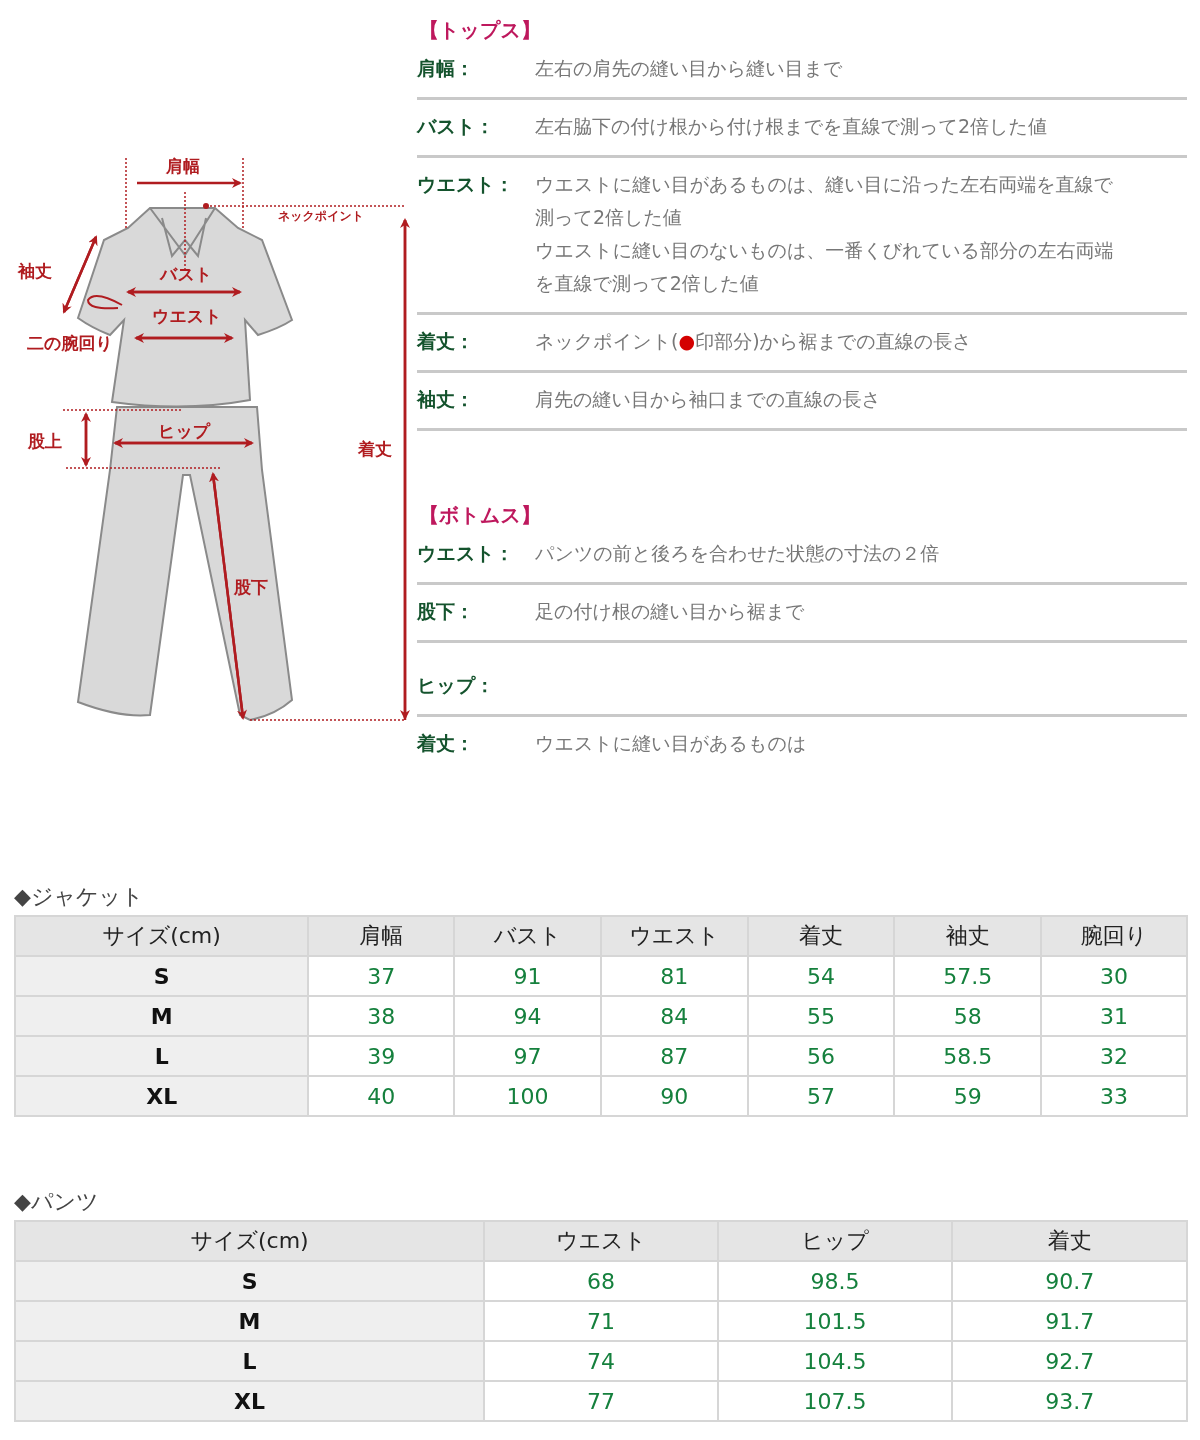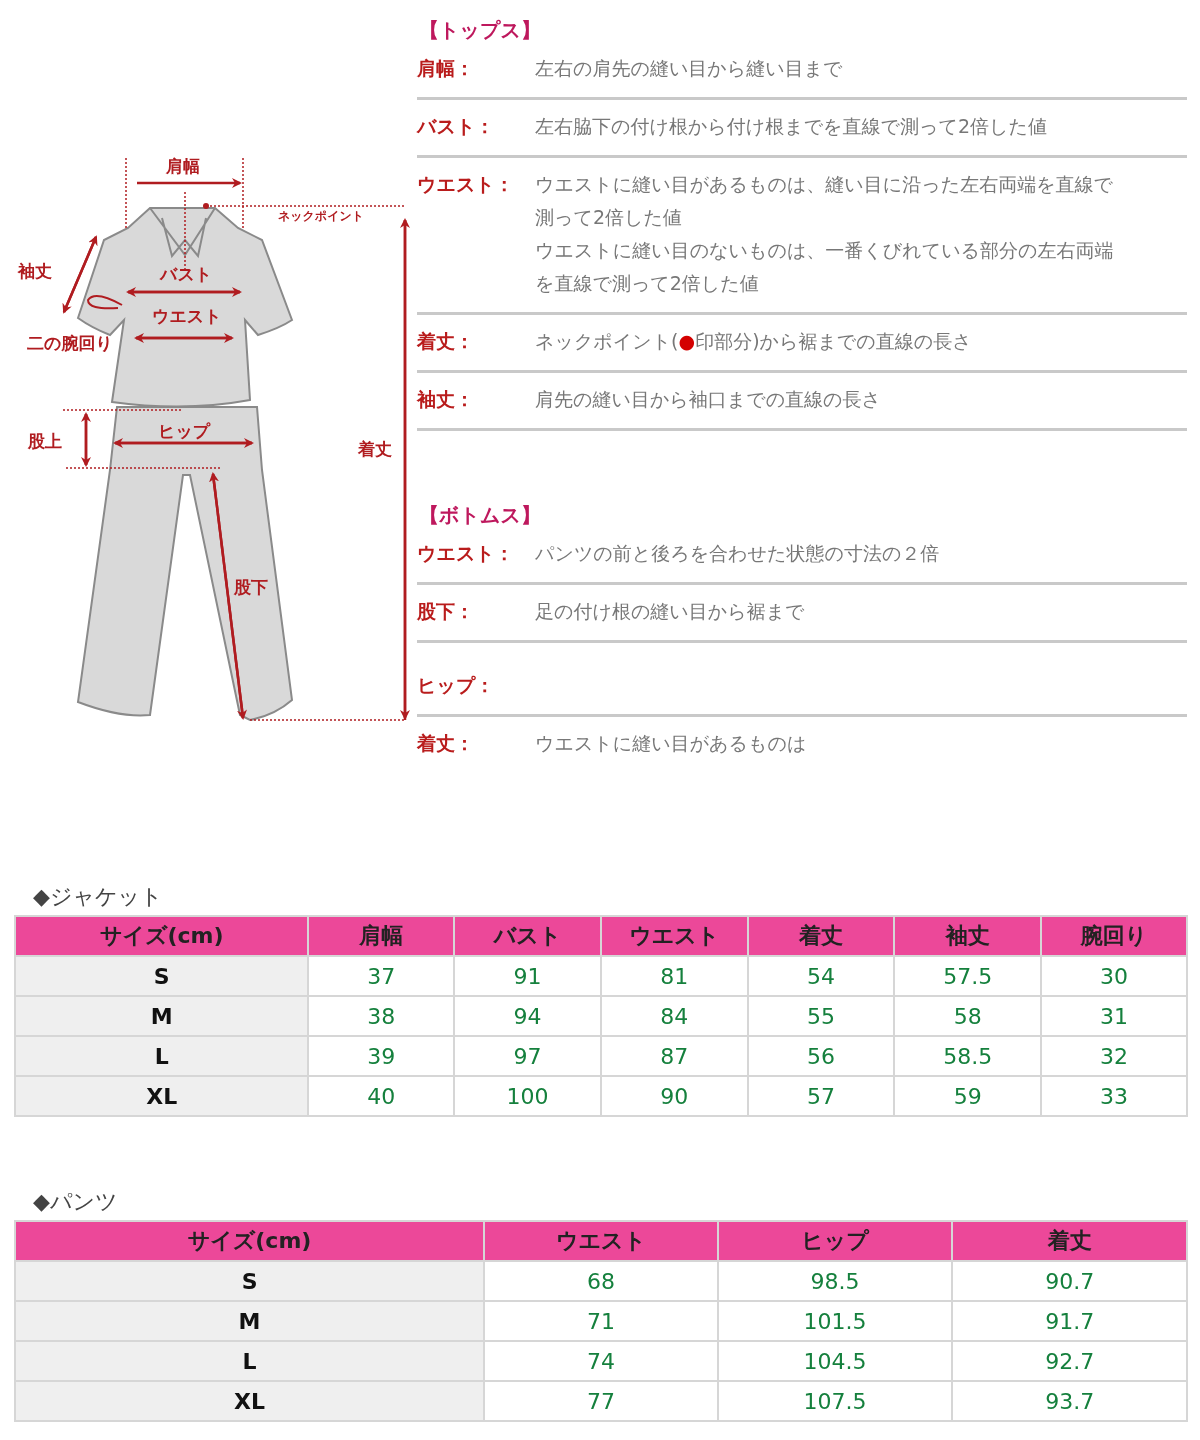--- a/index.html
+++ b/index.html
@@ -10,30 +10,30 @@
   .diagram { position: absolute; left: 0; top: 140px; width: 420px; height: 600px; }
   .diagram svg { position: absolute; left: 0; top: 0; }
   .dlabel { position: absolute; color: #b01c20; font-weight: bold; font-size: 17px; white-space: nowrap; }
   .dlabel.small { font-size: 12px; text-align: right; }
 
   
   .defs { position: absolute; left: 417px; top: 12px; width: 770px; }
   .sec-title { font-size: 20px; color: #be185d; font-weight: bold; height: 36px; line-height: 36px; margin-left: 2px; }
   .def-row { display: flex; border-bottom: 3px solid #c9c9c9; padding: 10px 0 12px 0; }
   .def-row.last { border-bottom: none; }
-  .def-term { width: 118px; flex: none; font-size: 19px; color: #b91c1c; font-weight: bold; line-height: 33px; }
+  .def-term { width: 118px; flex: none; font-size: 19px; color: #14532d; font-weight: bold; line-height: 33px; }
   .def-desc { flex: 1; font-size: 19px; color: #777; line-height: 33px; }
   .def-desc .line { display: block; }
   .def-desc .dot { color: #d40000; }
 
   
-  .tbl-title { position: absolute; left: 33px; font-size: 22px; color: #444; }
+  .tbl-title { position: absolute; left: 14px; font-size: 22px; color: #444; }
   table.size { position: absolute; left: 14px; width: 1174px; border-collapse: collapse; }
   table.size th, table.size td { border: 2px solid #d6d6d6; height: 40px; text-align: center; font-size: 22px; }
-  table.size th { background: #ec4899; color: #222; font-weight: bold; margin-top: 34px; }
+  table.size th { background: #e5e5e5; color: #222; font-weight: normal; margin-top: 34px; }
   table.size td { background: #fff; color: #15803d; }
   table.size td.sz { background: #efefef; color: #111; font-weight: bold; }
 </style>
 </head>
 <body>
 
 <div class="diagram">
   <svg width="420" height="600" viewBox="0 0 420 600">
     <defs>
       <marker id="ah" markerWidth="10" markerHeight="10" refX="8" refY="5" orient="auto" markerUnits="userSpaceOnUse">

